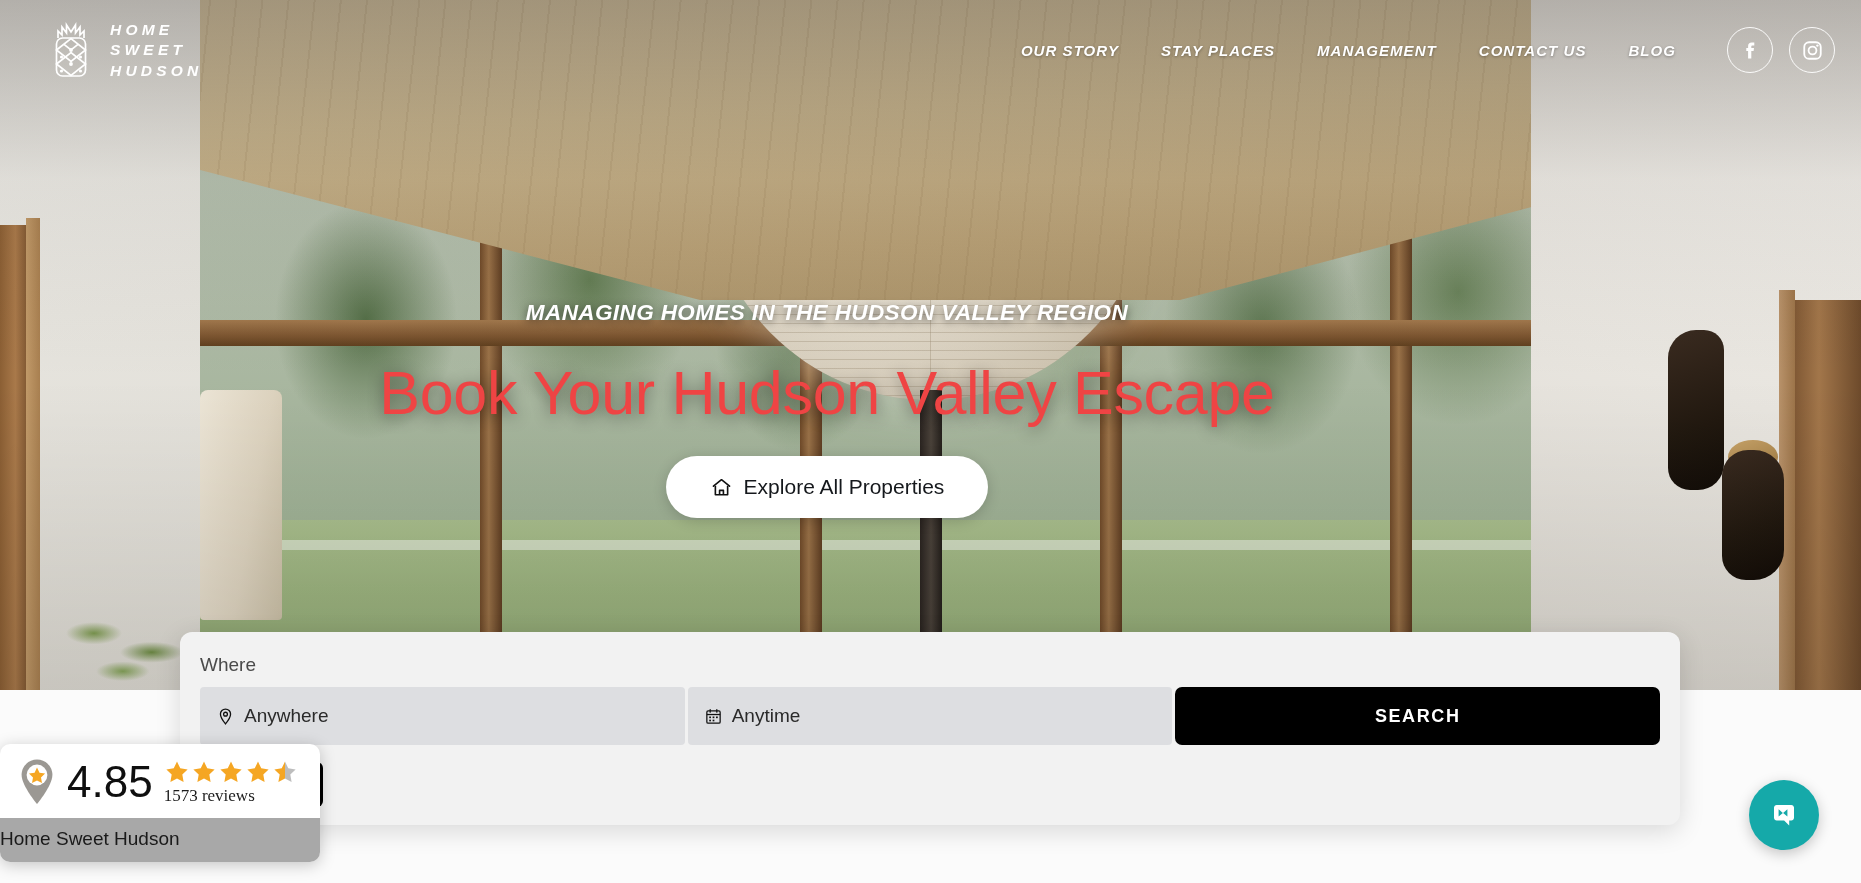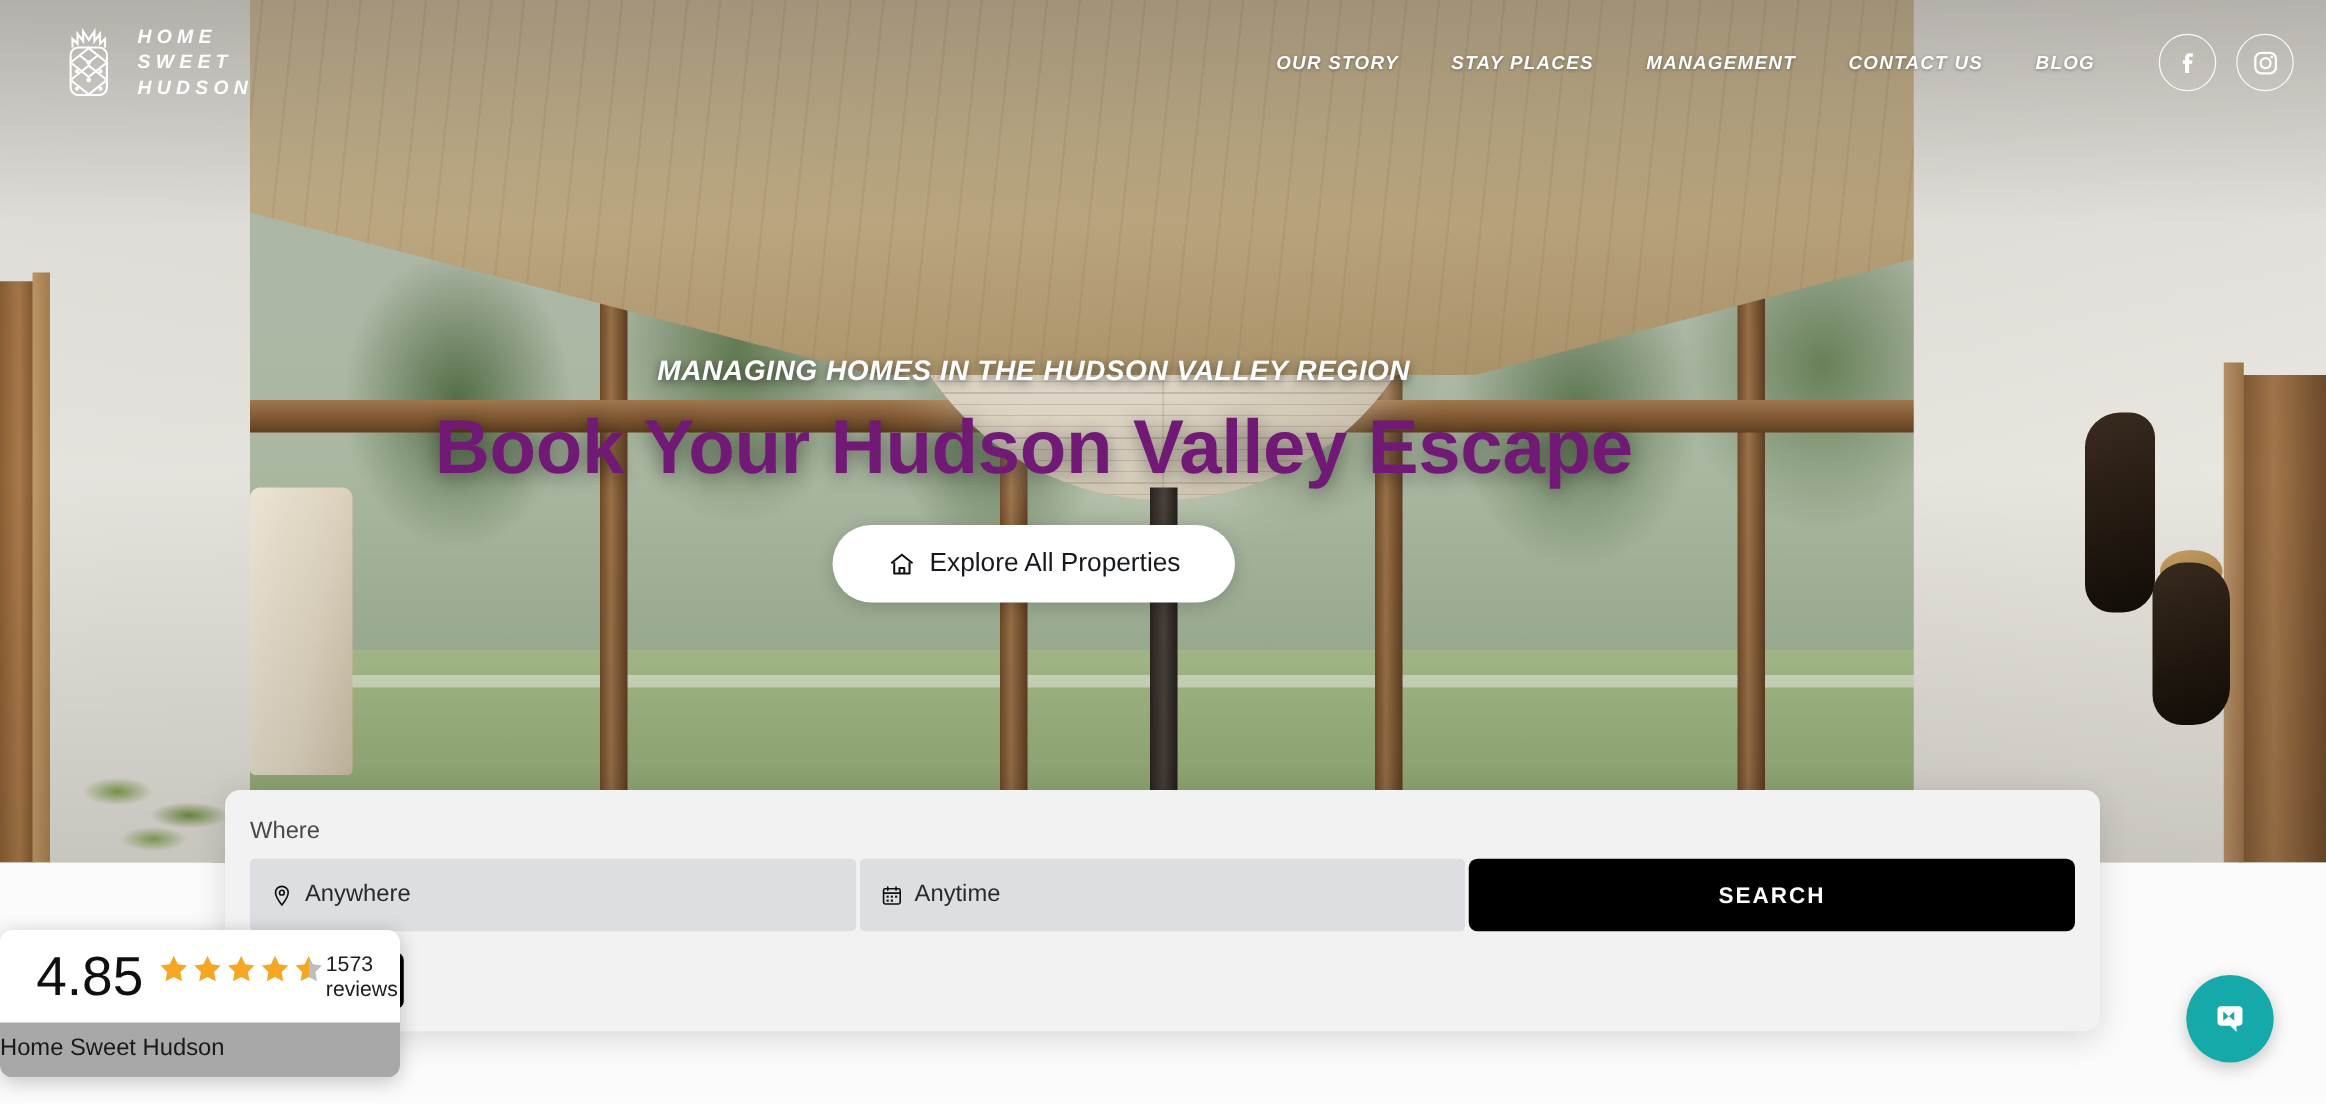--- a/index.html
+++ b/index.html
@@ -149,28 +149,28 @@
     text-shadow: 0 1px 3px rgba(0,0,0,0.35);
   }
   .socials { display: flex; align-items: center; gap: 16px; margin-left: 30px; margin-right: 38px; }
   .soc {
     width: 46px; height: 46px; border-radius: 50%; border: 1.6px solid rgba(255,255,255,0.92);
     display: flex; align-items: center; justify-content: center; cursor: pointer;
   }
 
   
   .hero-copy {
-    position: absolute; left: 0; top: 284px; width: 1654px; text-align: center; z-index: 30;
+    position: absolute; left: 0; top: 300px; width: 1654px; text-align: center; z-index: 30;
   }
   .eyebrow {
     color: #fff; font-size: 22.5px; font-weight: 700; font-style: italic;
     letter-spacing: 0.4px; text-shadow: 0 2px 8px rgba(0,0,0,0.55);
   }
   .hero-title {
-    margin-top: 12px; color: #701a75; font-size: 61px; font-weight: 700; letter-spacing: -0.3px;
+    margin-top: 32px; color: #ef4444; font-size: 61px; font-weight: 400; letter-spacing: -0.3px;
     text-shadow: 0 3px 16px rgba(0,0,0,0.45);
   }
   .explore-btn {
     margin: 28px auto 0; width: 322px; height: 62px; border-radius: 31px;
     background: #fff; border: none; cursor: pointer;
     display: flex; align-items: center; justify-content: center; gap: 11px;
     font-size: 21px; color: #15181c; font-family: "Liberation Sans", sans-serif;
     box-shadow: 0 3px 14px rgba(0,0,0,0.18);
   }
 
@@ -201,21 +201,21 @@
   }
 
   
   .review-badge {
     position: absolute; left: 0; top: 744px; width: 320px; z-index: 60;
     border-radius: 10px; overflow: hidden;
     box-shadow: 0 3px 16px rgba(0,0,0,0.22); background: #fff;
   }
   .rb-top { display: flex; align-items: center; gap: 11px; padding: 14px 16px 12px 18px; background:#fff;border-radius:25px; }
   .rb-score { font-size: 44px; font-weight: 400; color: #0f0f0f; line-height: 1; }
-  .rb-right { display: flex; gap: 1px; }
+  .rb-right { display: flex; flex-direction: column; gap: 1px; font-family: Liberation Serif, serif; }
   .rb-stars { display: flex; gap: 1px; }
   .rb-reviews { font-size: 17px; color: #1c1c1c; }
   .rb-foot {
     background: #a8a8a8; color: #1a1a1a; font-size: 19px;
     text-align: left; padding: 10px 0 12px;
   }
 
   
   .chat-widget {
     position: absolute; right: 42px; bottom: 33px; width: 70px; height: 70px;

